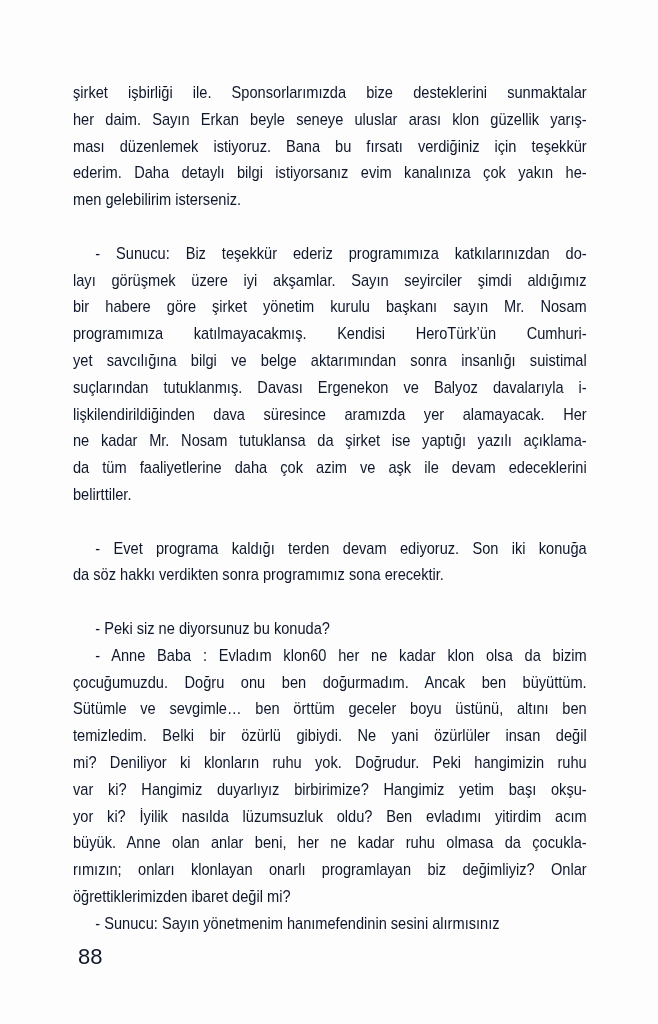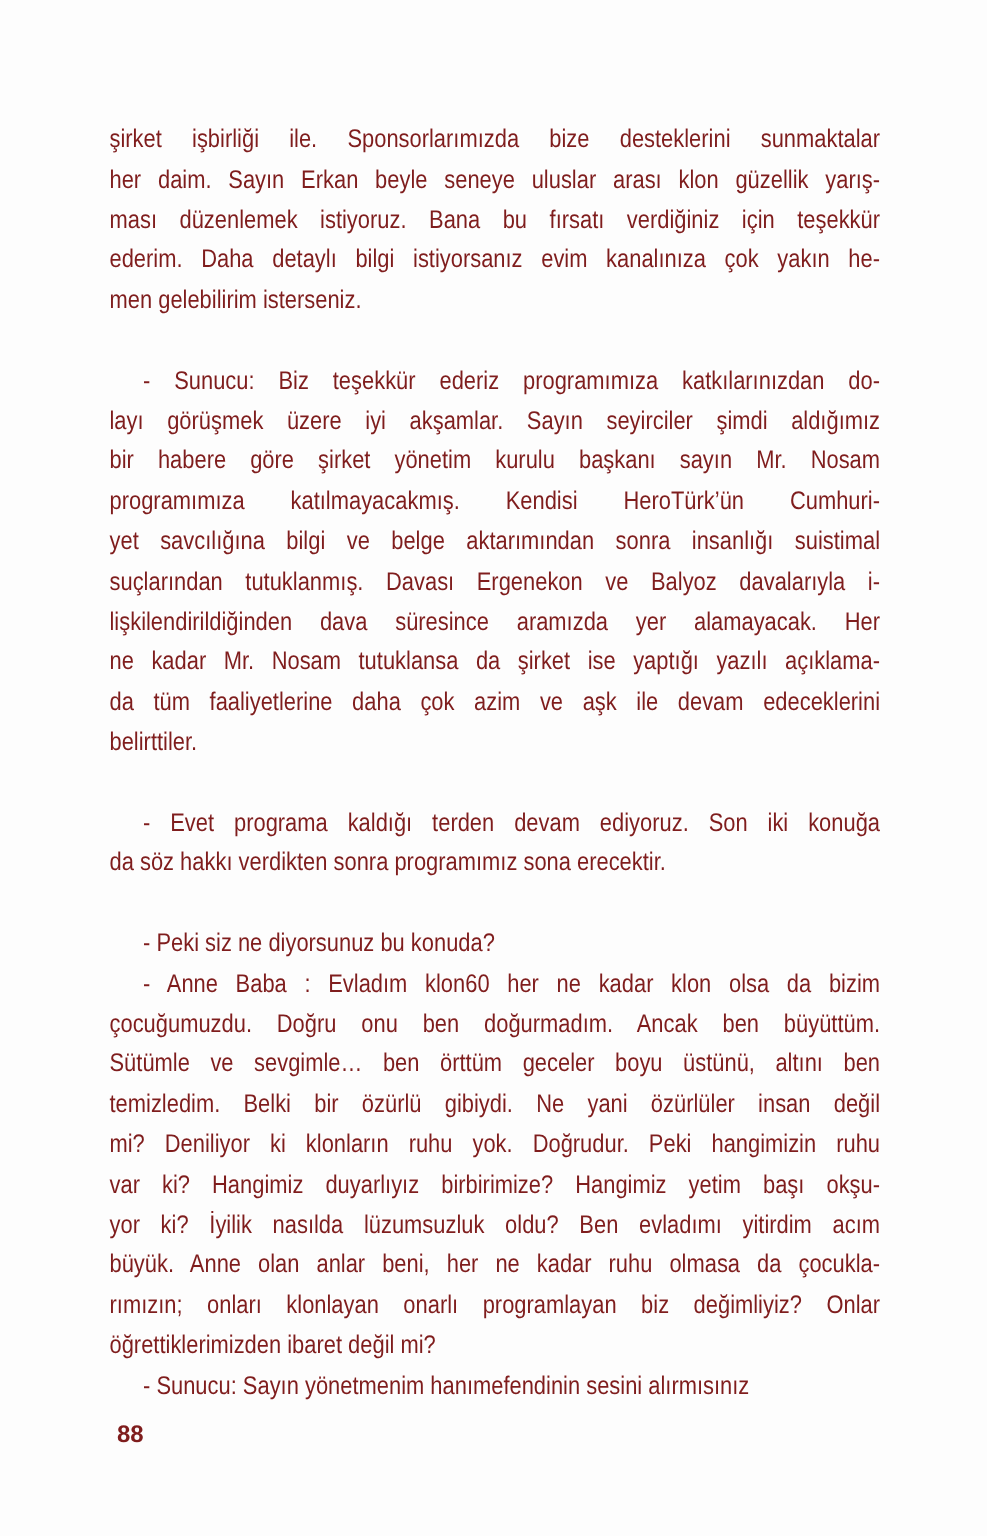--- a/index.html
+++ b/index.html
@@ -7,21 +7,21 @@
     padding: 0;
     background: #ffffff;
   }
   .page {
     position: relative;
     width: 658px;
     height: 1024px;
     background: #fdfdfd;
     overflow: hidden;
     font-family: "Liberation Sans", sans-serif;
-    color: #7f1d1d;
+    color: #0f172a;
   }
   .text-block {
     position: absolute;
     left: 73px;
     top: 80px;
     width: 598px;
     transform: scaleX(0.859);
     transform-origin: left top;
   }
   .paragraph { margin: 0; padding: 0; }
@@ -33,23 +33,22 @@
     text-align: justify;
     text-align-last: justify;
   }
   .line.last { text-align-last: left; }
   .line.indent { text-indent: 26px; }
   .gap { height: 26.8px; }
   .page-number {
     position: absolute;
     left: 78px;
     top: 944px;
-    font-size: 16px;
+    font-size: 22px;
     line-height: 26px;
-    font-weight: bold;
   }
 </style>
 </head>
 <body>
 
 <div class="page">
   <div class="text-block">
       <div class="paragraph">
         <div class="line">şirket işbirliği ile. Sponsorlarımızda bize desteklerini sunmaktalar</div>
         <div class="line">her daim. Sayın Erkan beyle seneye uluslar arası klon güzellik yarış-</div>

